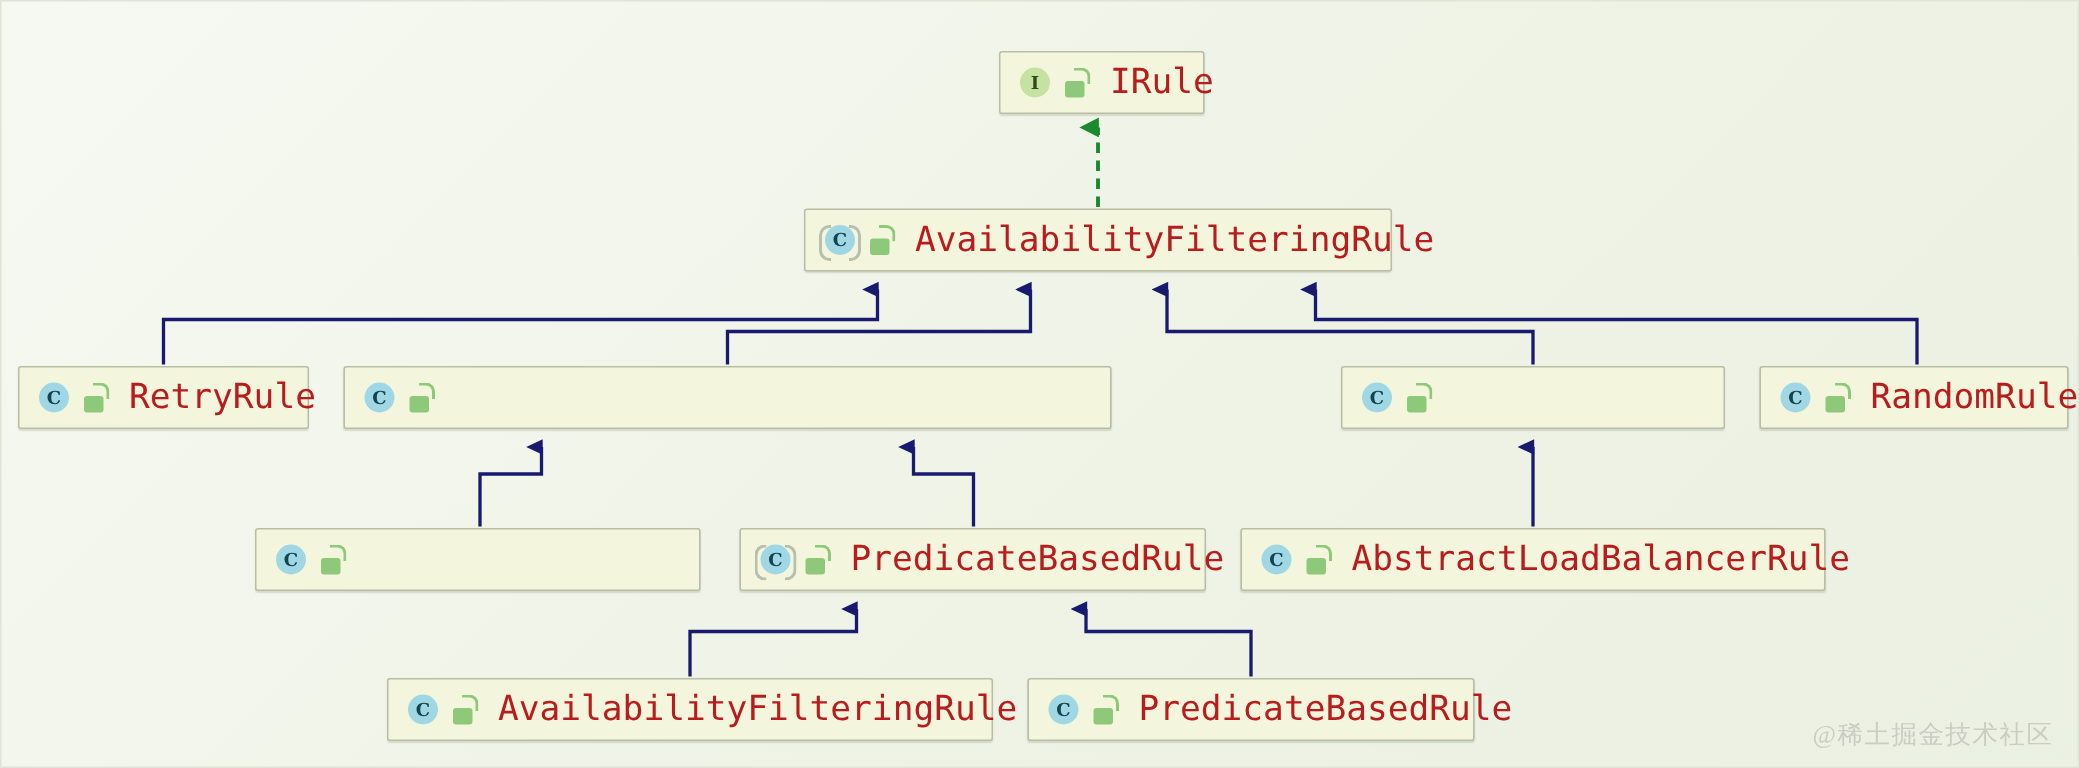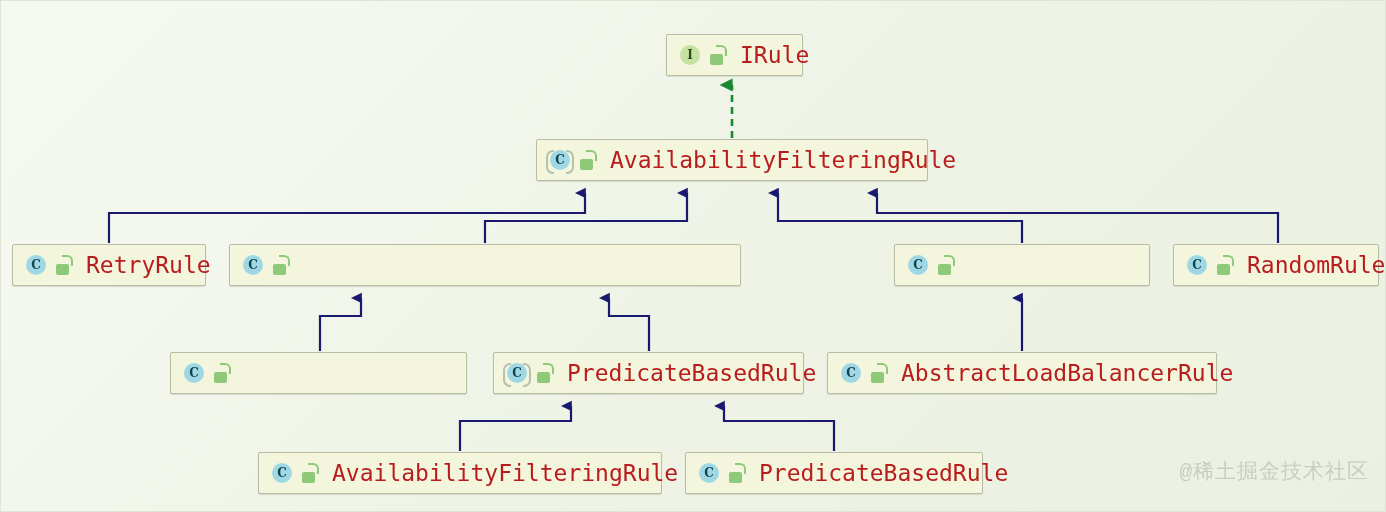--- a/index.html
+++ b/index.html
@@ -75,23 +75,23 @@
     width:13px;height:11px;background:#8ec97a;border-radius:2px;
   }
   .lock .shackle{
     position:absolute;left:8px;bottom:9px;
     width:9px;height:9px;
     border:2.5px solid #8ec97a;
     border-bottom:none;border-left:none;
     border-radius:0 6px 0 0;
   }
   .watermark{
-    position:absolute;right:16px;bottom:26px;
-    font-family:Liberation Mono, monospace;
-    font-size:21px;color:#c9cdc2;
+    position:absolute;right:16px;bottom:10px;
+    font-family:Liberation Serif, serif;
+    font-size:17px;color:#c9cdc2;
     letter-spacing:1px;
     user-select:none;
   }
 </style>
 </head>
 <body>
 
 <div id="canvas">
 
   <svg id="edges" viewBox="0 0 1386 512" xmlns="http://www.w3.org/2000/svg">

